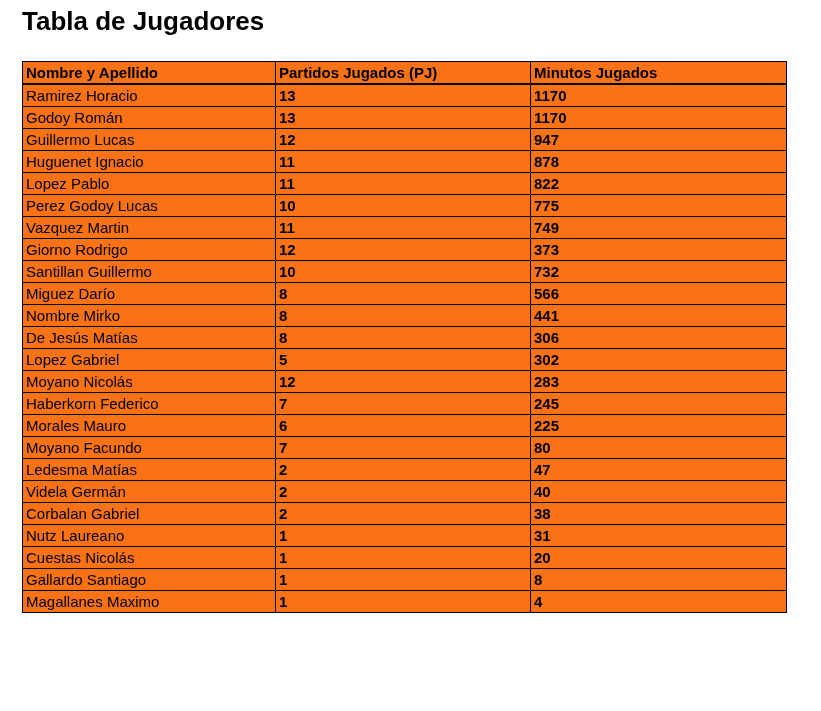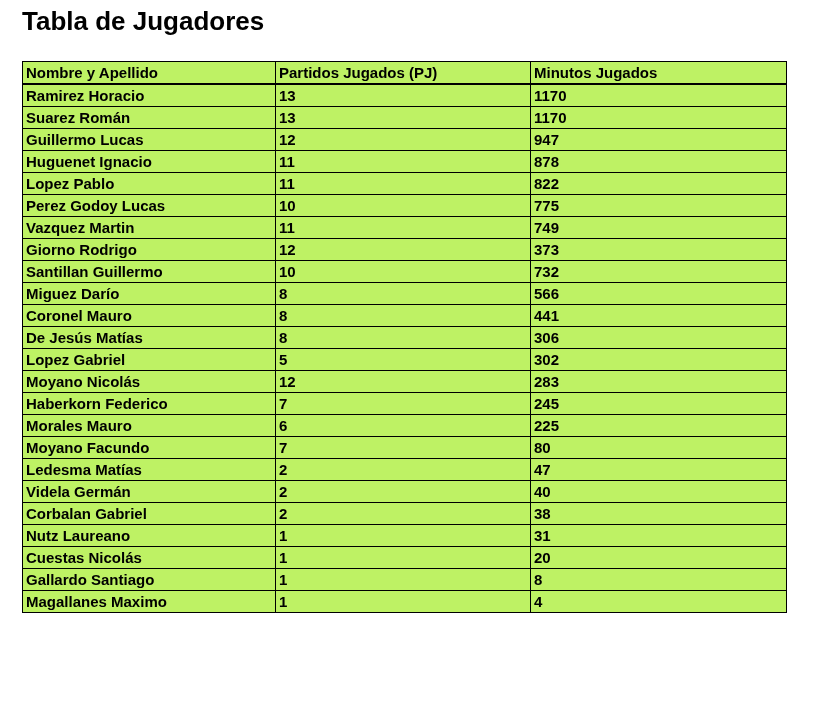--- a/index.html
+++ b/index.html
@@ -28,21 +28,21 @@
     letter-spacing: 0px;
     white-space: nowrap;
   }
   table.players {
     position: absolute;
     left: 22px;
     top: 61px;
     border-collapse: collapse;
     table-layout: fixed;
     width: 764px;
-    background: #bef264;
+    background: #f97316;
   }
   col.c1 { width: 253px; }
   col.c2 { width: 255px; }
   col.c3 { width: 256px; }
   table.players th,
   table.players td {
     border: 1px solid #000000;
     height: 21px;
     line-height: 21px;
     padding: 0 2px 0 3px;
@@ -51,21 +51,21 @@
     vertical-align: middle;
     white-space: nowrap;
     overflow: hidden;
     color: #000000;
   }
   table.players thead th {
     font-weight: bold;
     border-bottom-width: 2px;
   }
   table.players td.name {
-    font-weight: bold;
+    font-weight: normal;
   }
   table.players td.num {
     font-weight: bold;
   }
 </style>
 </head>
 <body>
 
 <div class="page">
   <div class="title">Tabla de Jugadores</div>
@@ -83,21 +83,21 @@
         <th>Minutos Jugados</th>
       </tr>
     </thead>
     <tbody>
         <tr>
           <td class="name">Ramirez Horacio</td>
           <td class="num">13</td>
           <td class="num">1170</td>
         </tr>
         <tr>
-          <td class="name">Suarez Román</td>
+          <td class="name">Godoy Román</td>
           <td class="num">13</td>
           <td class="num">1170</td>
         </tr>
         <tr>
           <td class="name">Guillermo Lucas</td>
           <td class="num">12</td>
           <td class="num">947</td>
         </tr>
         <tr>
           <td class="name">Huguenet Ignacio</td>
@@ -128,21 +128,21 @@
           <td class="name">Santillan Guillermo</td>
           <td class="num">10</td>
           <td class="num">732</td>
         </tr>
         <tr>
           <td class="name">Miguez Darío</td>
           <td class="num">8</td>
           <td class="num">566</td>
         </tr>
         <tr>
-          <td class="name">Coronel Mauro</td>
+          <td class="name">Nombre Mirko</td>
           <td class="num">8</td>
           <td class="num">441</td>
         </tr>
         <tr>
           <td class="name">De Jesús Matías</td>
           <td class="num">8</td>
           <td class="num">306</td>
         </tr>
         <tr>
           <td class="name">Lopez Gabriel</td>

